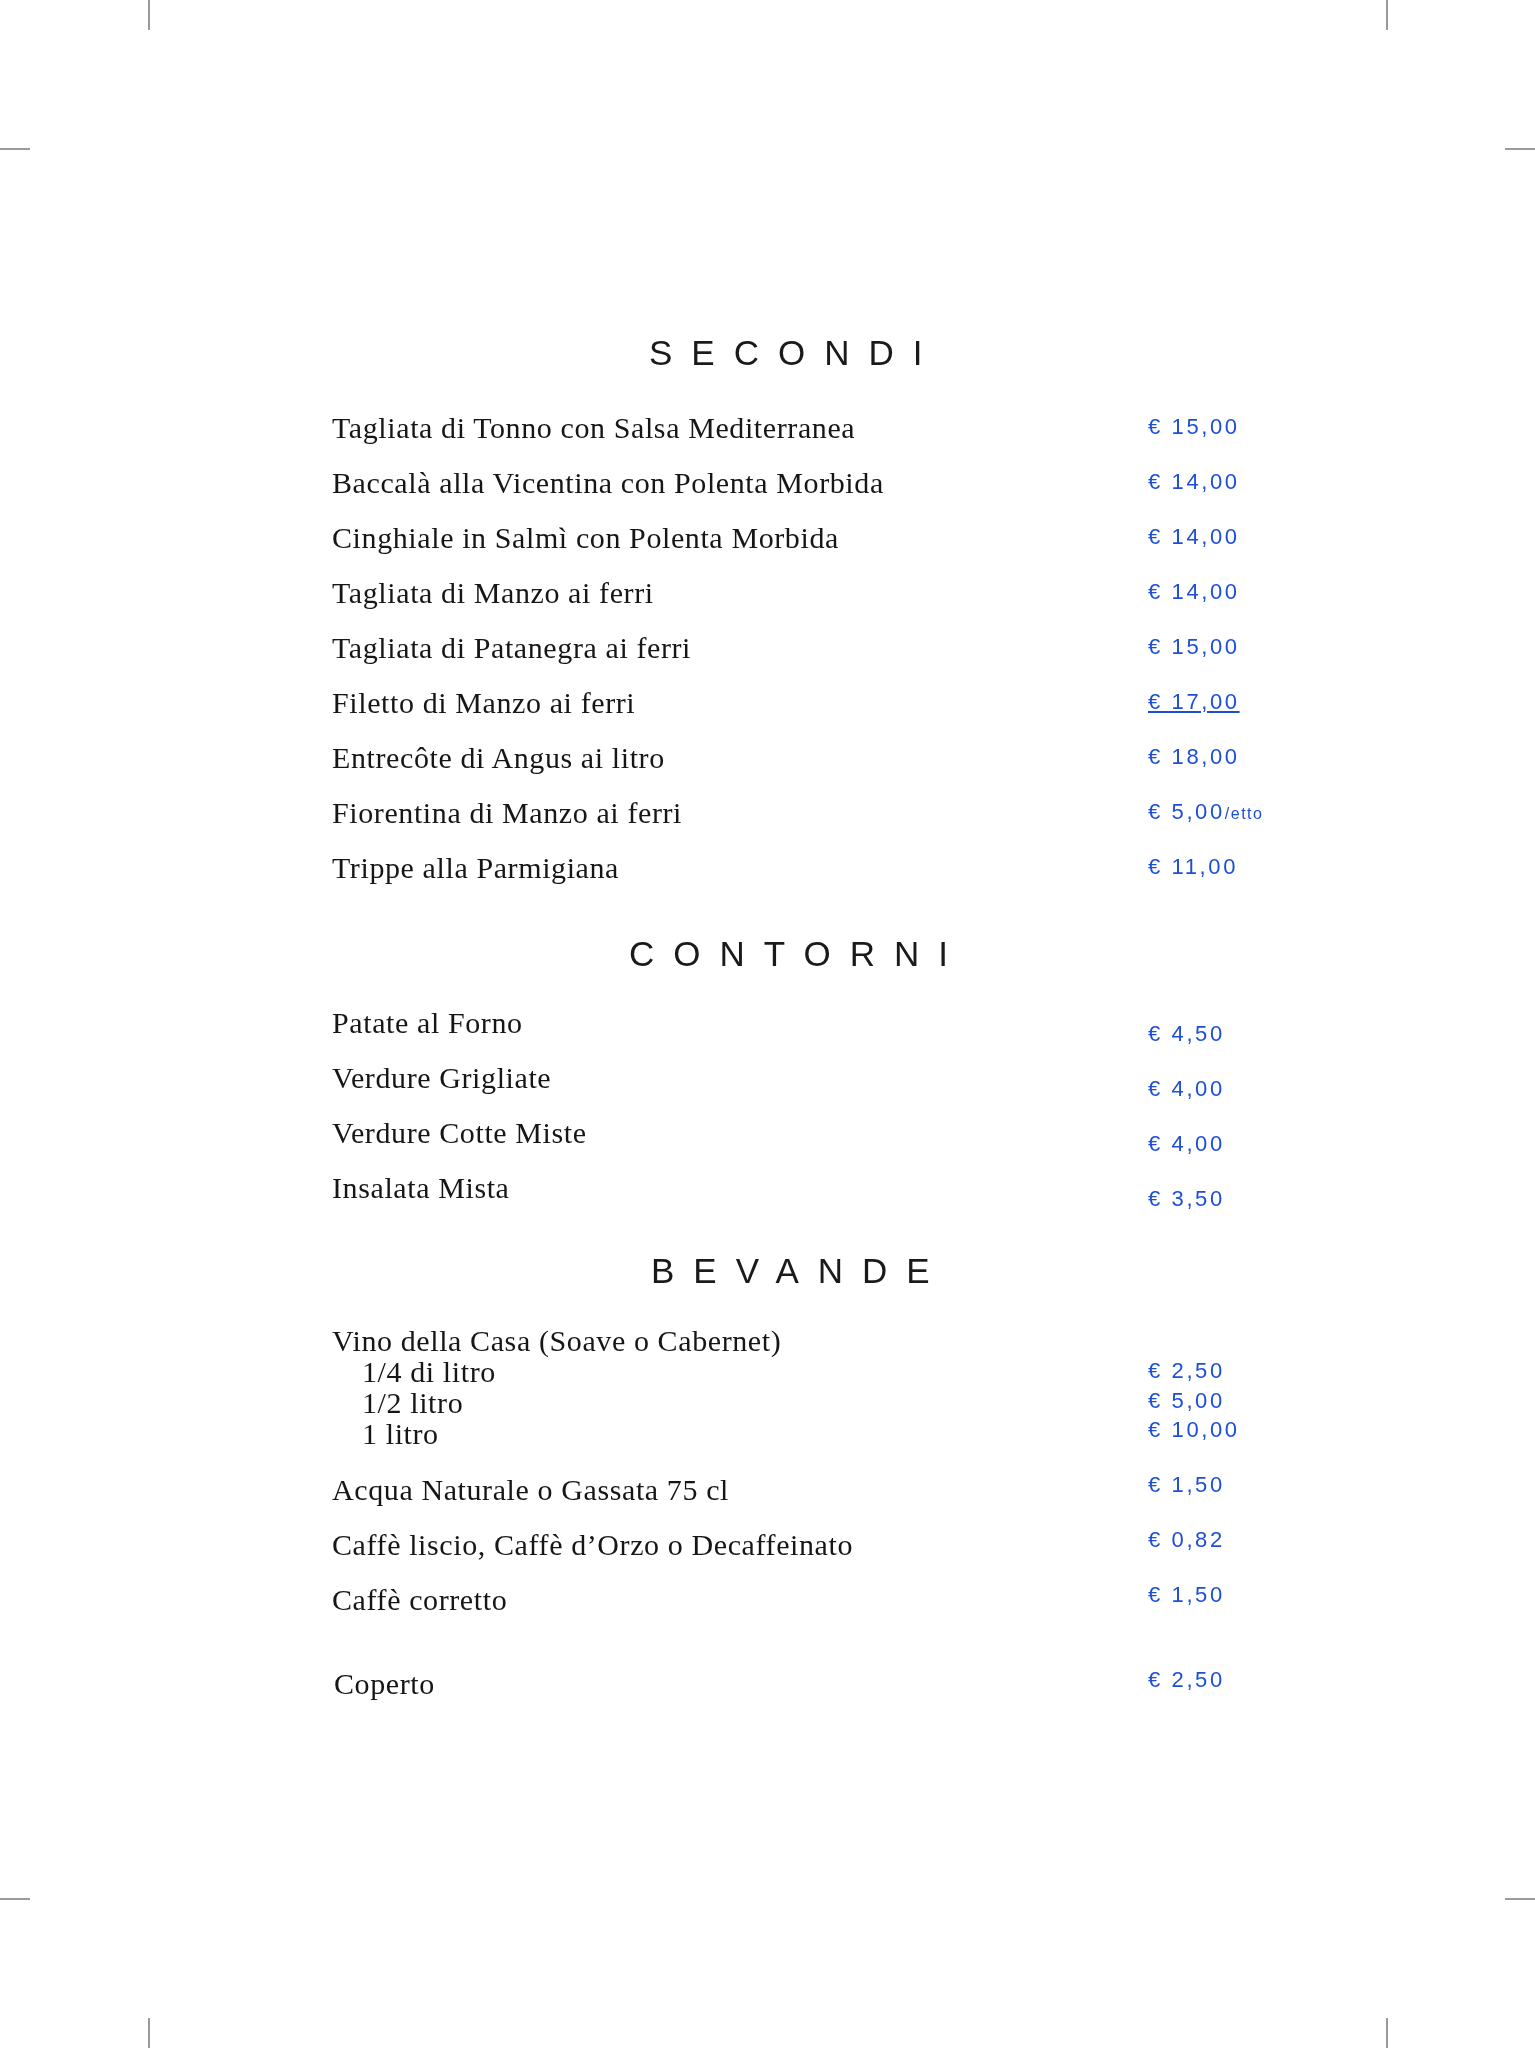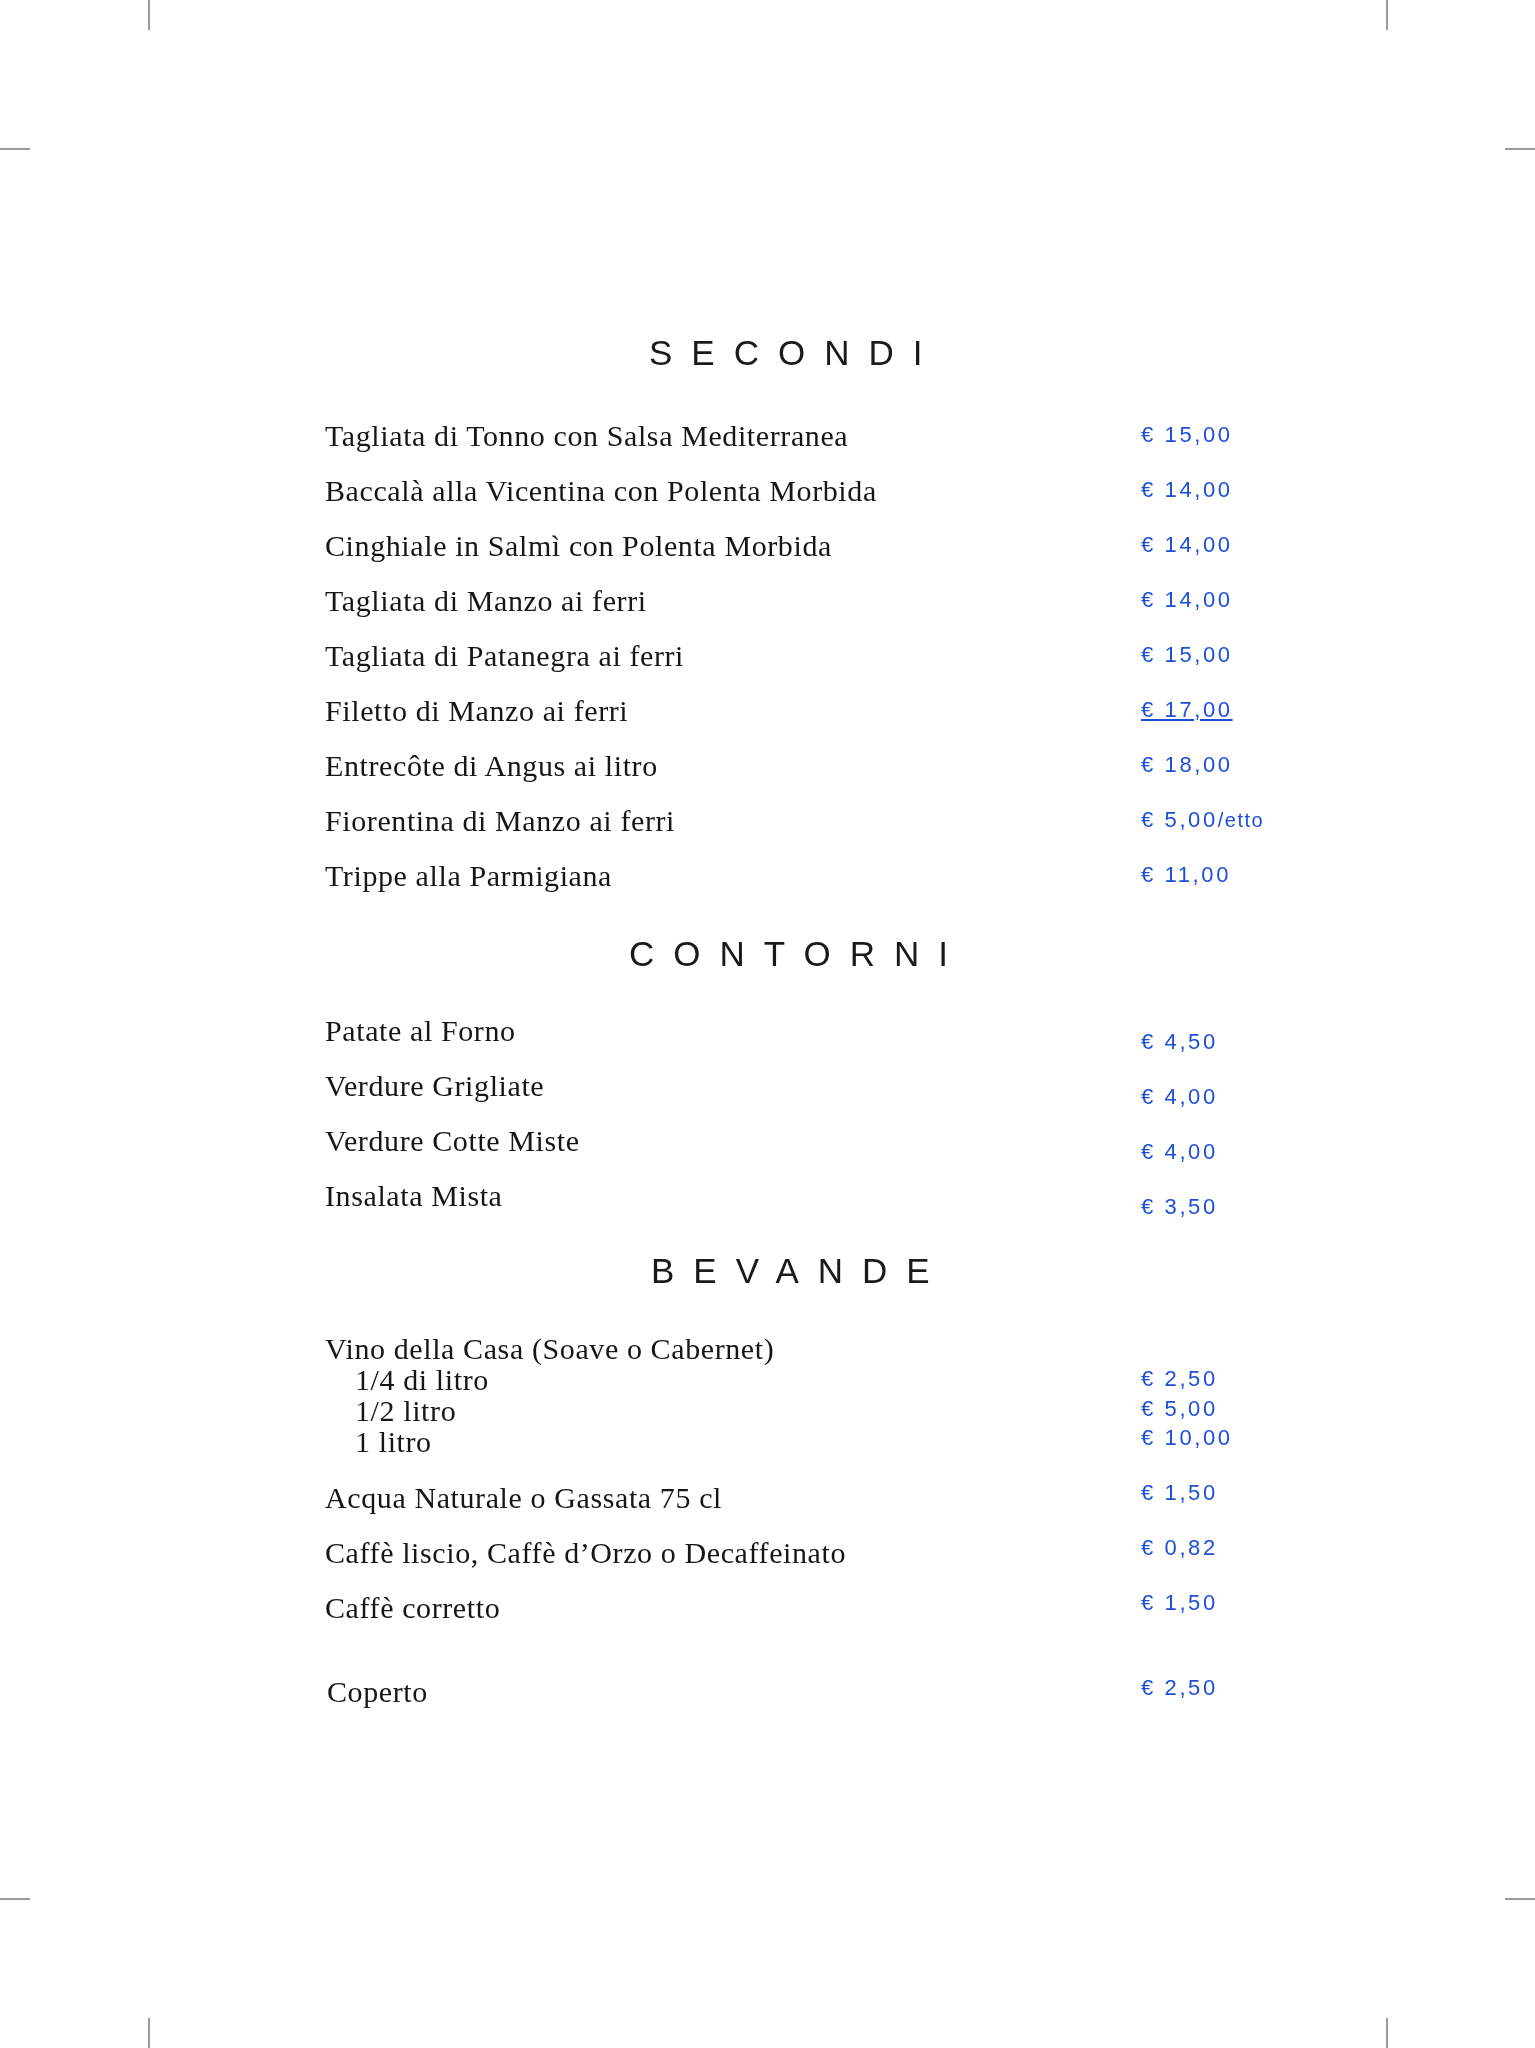--- a/index.html
+++ b/index.html
@@ -34,24 +34,23 @@
       font-family: "Liberation Sans", "DejaVu Sans", sans-serif;
       font-weight: 400;
       font-size: 35px;
       letter-spacing: 19px;
       color: #1a1a1a;
       white-space: nowrap;
       line-height: 1;
     }
     .row {
       position: absolute;
-      left: 8px;
+      left: 15px;
       width: 1000px;
       height: 40px;
-      margin-top: 8px;
     }
     .name {
       position: absolute;
       left: 0;
       top: 0;
       font-family: "Liberation Serif", "DejaVu Serif", serif;
       font-size: 30px;
       letter-spacing: 0.6px;
       color: #161616;
       white-space: nowrap;
@@ -65,21 +64,21 @@
       left: 816px;
       top: 0;
       font-family: "Liberation Sans", "DejaVu Sans", sans-serif;
       font-size: 22px;
       letter-spacing: 2.6px;
       color: #1d4ed8;
       white-space: nowrap;
       line-height: 1;
     }
     .price .unit {
-      font-size: 20px;
+      font-size: 16px;
       letter-spacing: 1.5px;
     }
   </style>
 </head>
 <body>
 
 <div class="crop v" style="left:148px; top:0;"></div>
 <div class="crop h" style="left:0; top:148px;"></div>
 <div class="crop v" style="left:1386px; top:0;"></div>
 <div class="crop h" style="left:1505px; top:148px;"></div>

